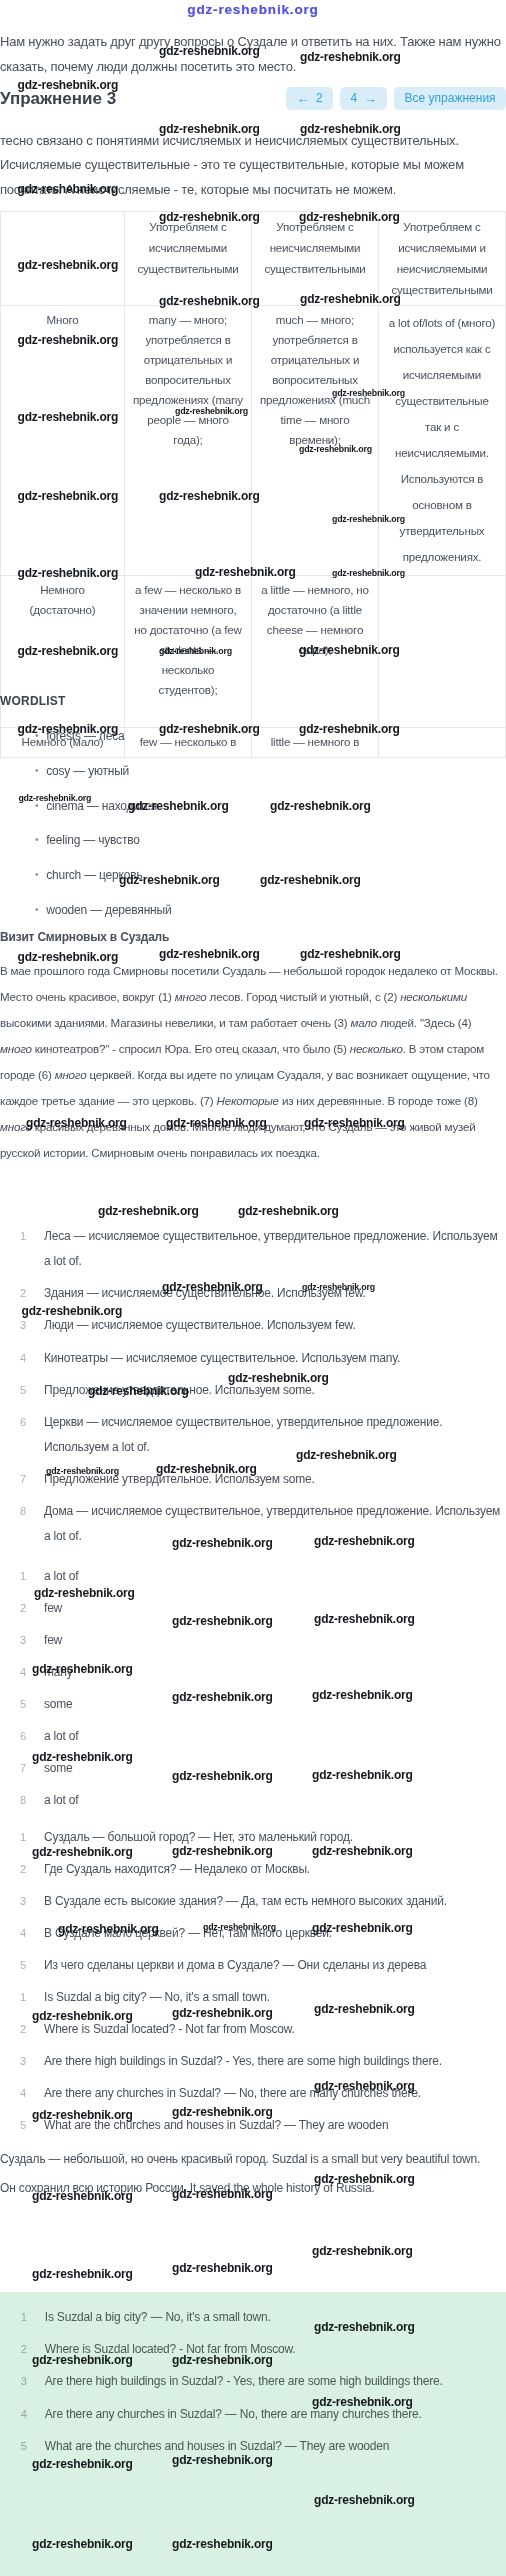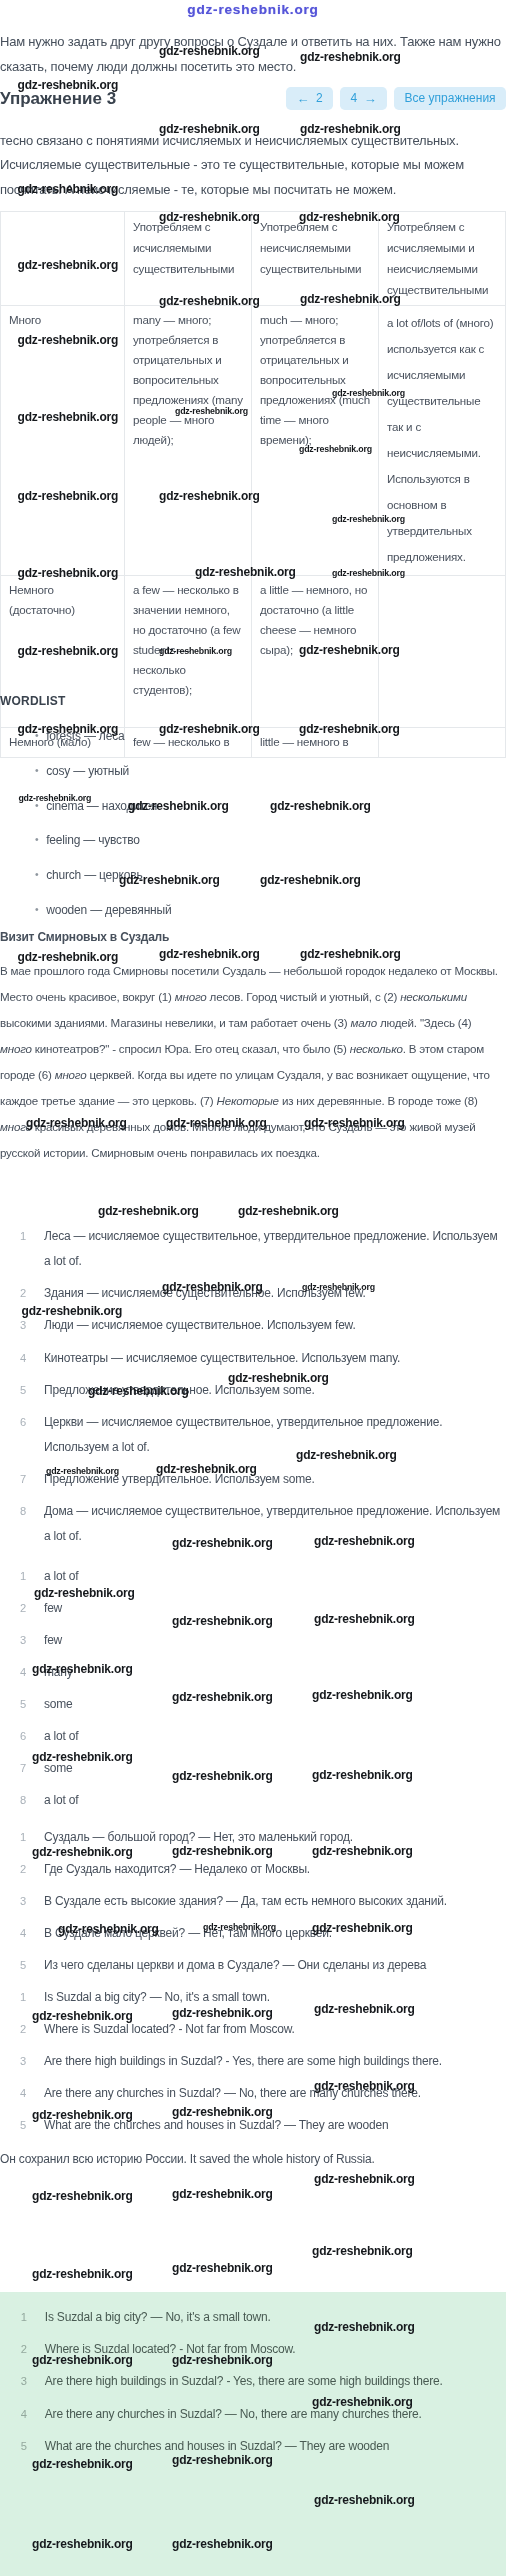--- a/index.html
+++ b/index.html
@@ -29,21 +29,21 @@
   .btn {
     background:#d9edf9; color:#31a0da; border:none; border-radius:4.8px;
     height:22.4px; font-size:12px; display:flex; align-items:center;
     padding:0 10.4px; gap:6.4px; font-family:inherit; cursor:pointer; white-space:nowrap;
   }
   .arrow { font-size:13px; line-height:1; }
 
   
   .gram-table { top:211px; border-collapse:collapse; table-layout:fixed; width:506px; }
   .gram-table td {
-    border:0.8px solid #e5e8eb; vertical-align:top; text-align:left;
+    border:0.8px solid #e5e8eb; vertical-align:top; text-align:center;
     padding:4px 8px 4.8px 8px; font-size:11.6px; color:#4a525e;
     line-height:20px; overflow:hidden; letter-spacing:-0.2px;
   }
   .gram-table tr.r-head td { height:84px; line-height:21px; }
   .gram-table tr.r-many td { height:192px; }
   .gram-table tr.r-enough td { height:143px; }
   .gram-table tr.r-little td { height:19px; white-space:nowrap; }
   .gram-table td.c4 { line-height:26px; }
   .gram-table col.c1 { width:124px; }
   .gram-table col.cx { width:127px; }
@@ -213,21 +213,21 @@
     </colgroup>
   <tbody>
       <tr class="r-head">
     <td></td>
     <td>Употребляем с исчисляемыми существительными</td>
     <td>Употребляем с неисчисляемыми существительными</td>
     <td class="c4">Употребляем с исчисляемыми и неисчисляемыми существительными</td>
   </tr>
   <tr class="r-many">
     <td>Много</td>
-    <td>many — много; употребляется в отрицательных и вопросительных предложениях (many people — много людей);</td>
+    <td>many — много; употребляется в отрицательных и вопросительных предложениях (many people — много года);</td>
     <td>much — много; употребляется в отрицательных и вопросительных предложениях (much time — много времени);</td>
     <td class="c4">a lot of/lots of (много) используется как с исчисляемыми существительные так и с неисчисляемыми. Используются в основном в утвердительных предложениях.</td>
   </tr>
   <tr class="r-enough">
     <td>Немного (достаточно)</td>
     <td>a few — несколько в значении немного, но достаточно (a few students — несколько студентов);</td>
     <td>a little — немного, но достаточно (a little cheese — немного сыра);</td>
     <td class="c4"></td>
   </tr>
   <tr class="r-little">
@@ -380,20 +380,23 @@
       <span class="li-num">4</span>
       <span class="li-text">Are there any churches in Suzdal? — No, there are many churches there.</span>
     </div>
     <div class="li-row">
       <span class="li-num">5</span>
       <span class="li-text">What are the churches and houses in Suzdal? — They are wooden</span>
     </div>
   </div>
 
 <div class="sec translations">
+    <div class="li-row">
+      <span class="li-text">Суздаль — небольшой, но очень красивый город. Suzdal is a small but very beautiful town.</span>
+    </div>
     <div class="li-row">
       <span class="li-text">Он сохранил всю историю России. It saved the whole history of Russia.</span>
     </div>
   </div>
 
 <div class="answer-block">
   <div class="num-list">
       <div class="li-row">
         <span class="li-num">1</span>
         <span class="li-text">Is Suzdal a big city? — No, it's a small town.</span>

